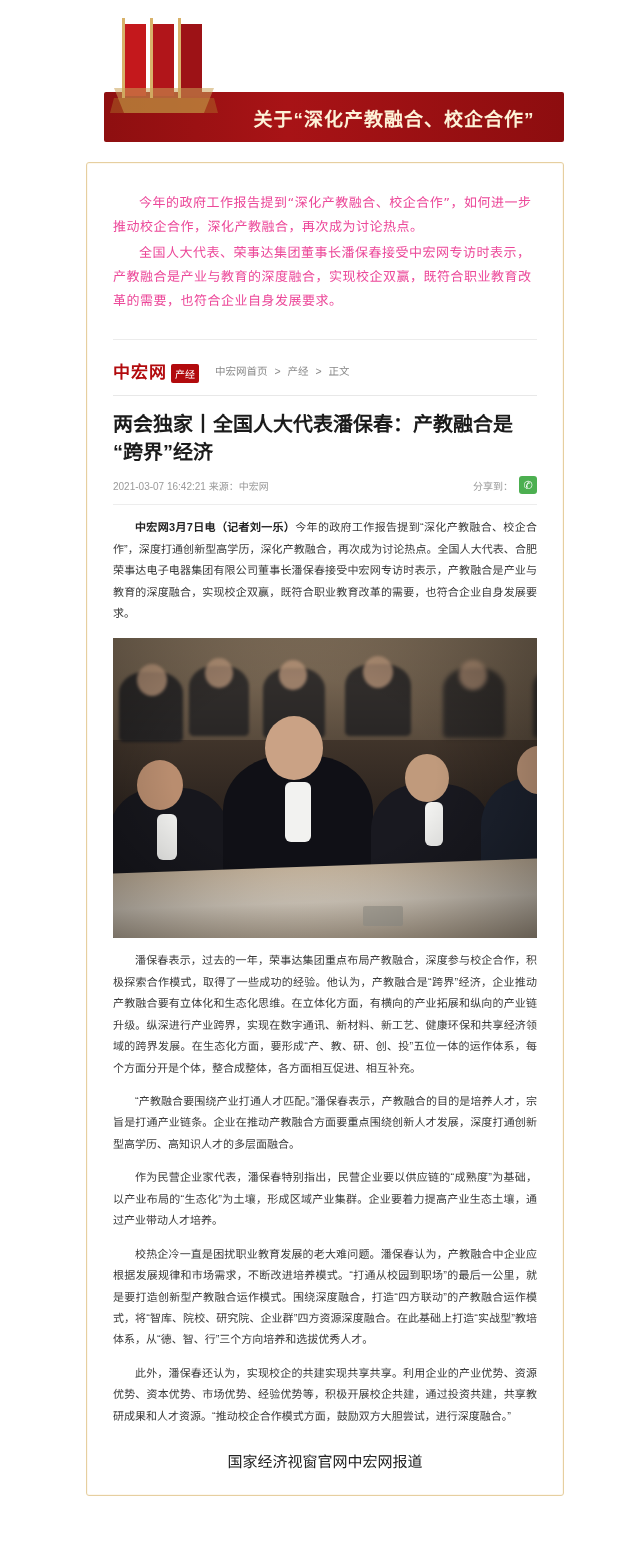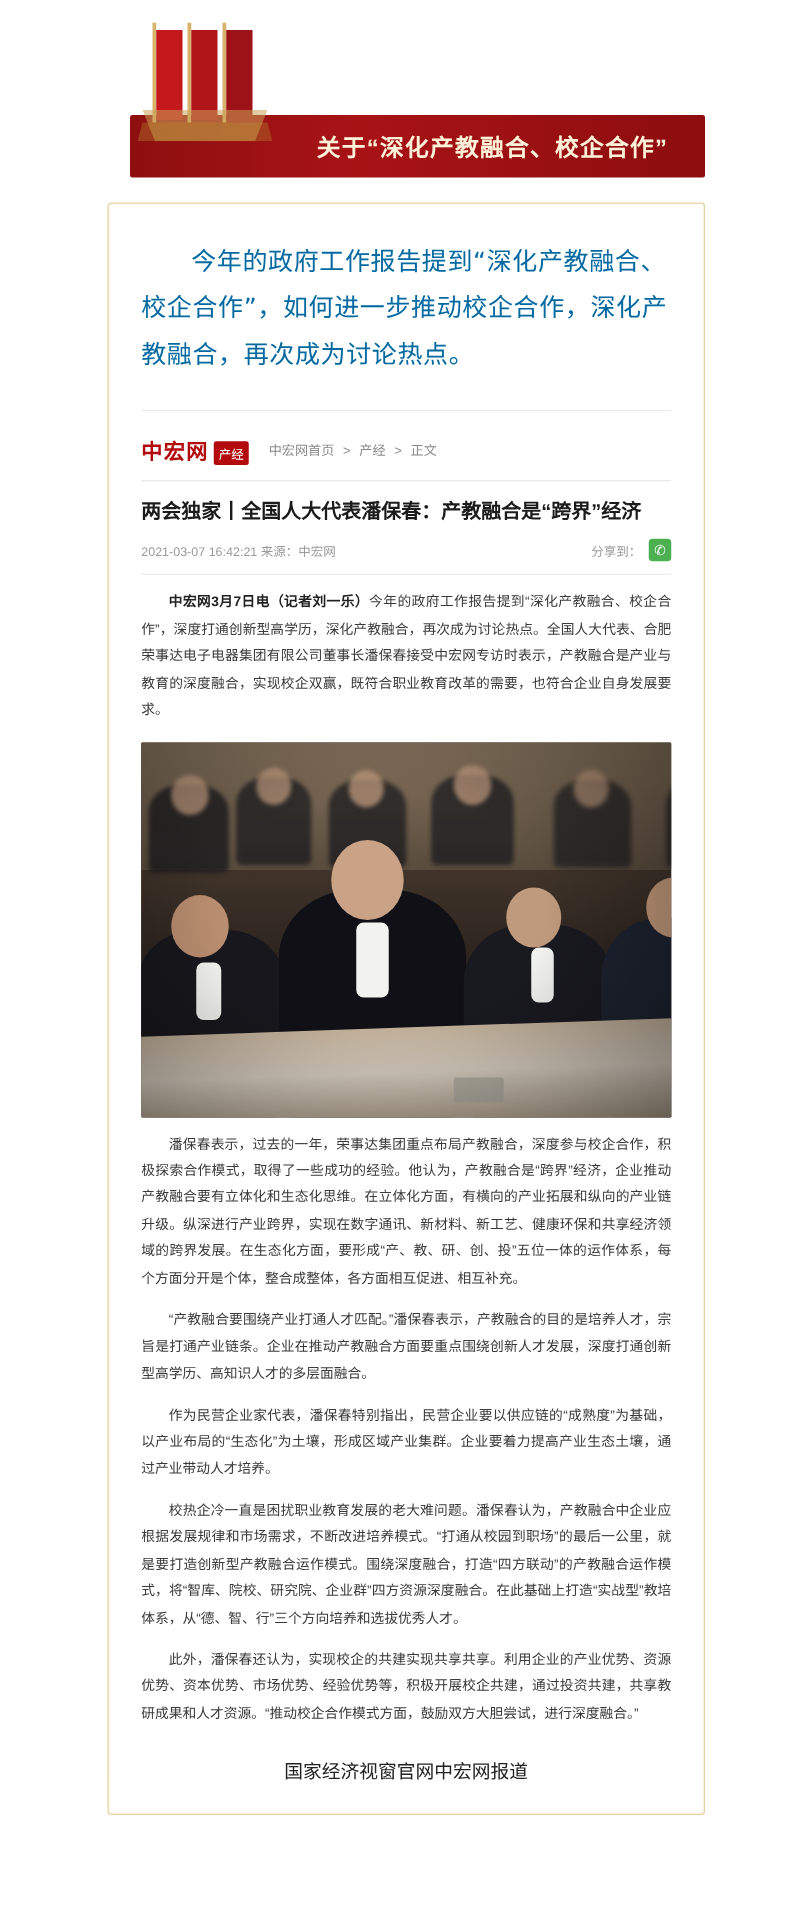--- a/index.html
+++ b/index.html
@@ -57,23 +57,23 @@
     position: relative;
     margin: 12px 20px 0 30px;
     background: #ffffff;
     border: 1px solid #e6cfa0;
     border-radius: 3px;
     padding: 28px 26px 20px 26px;
     box-shadow: 0 0 0 1px #fdf8ef inset;
   }
   .lead p {
     margin: 0 0 2px 0;
-    font-size: 20px;
+    font-size: 13px;
     line-height: 1.85;
-    color: #0369a1;
+    color: #ec4899;
     text-indent: 2em;
     letter-spacing: 0.5px;
     font-family: "DejaVu Sans", sans-serif;
   }
 
   
   .article {
     margin-top: 26px;
     border-top: 1px solid #ececec;
     padding-top: 18px;
@@ -104,21 +104,21 @@
     border-radius: 2px;
   }
   .crumb {
     font-size: 10.5px;
     color: #8a8a8a;
     text-align: center;
   }
   .crumb span { margin: 0 2px; }
 
   .art-title {
-    font-size: 16px;
+    font-size: 20px;
     font-weight: bold;
     color: #1b1b1b;
     border-top: 1px solid #e8e8e8;
     padding-top: 14px;
     line-height: 1.4;
   }
   .meta-row {
     display: flex;
     align-items: center;
     justify-content: space-between;
@@ -253,20 +253,21 @@
     </svg>
     <div class="banner-bar">
       <div class="title">关于“深化产教融合、校企合作”</div>
     </div>
   </div>
 
   <div class="card">
 
     <div class="lead">
       <p>今年的政府工作报告提到“深化产教融合、校企合作”，如何进一步推动校企合作，深化产教融合，再次成为讨论热点。</p>
+      <p>全国人大代表、荣事达集团董事长潘保春接受中宏网专访时表示，产教融合是产业与教育的深度融合，实现校企双赢，既符合职业教育改革的需要，也符合企业自身发展要求。</p>
     </div>
 
     <div class="article">
 
       <div class="site-row">
         <div class="logo">
           <span class="zh">中宏网</span>
           <span class="tag">产经</span>
         </div>
         <div class="crumb">

